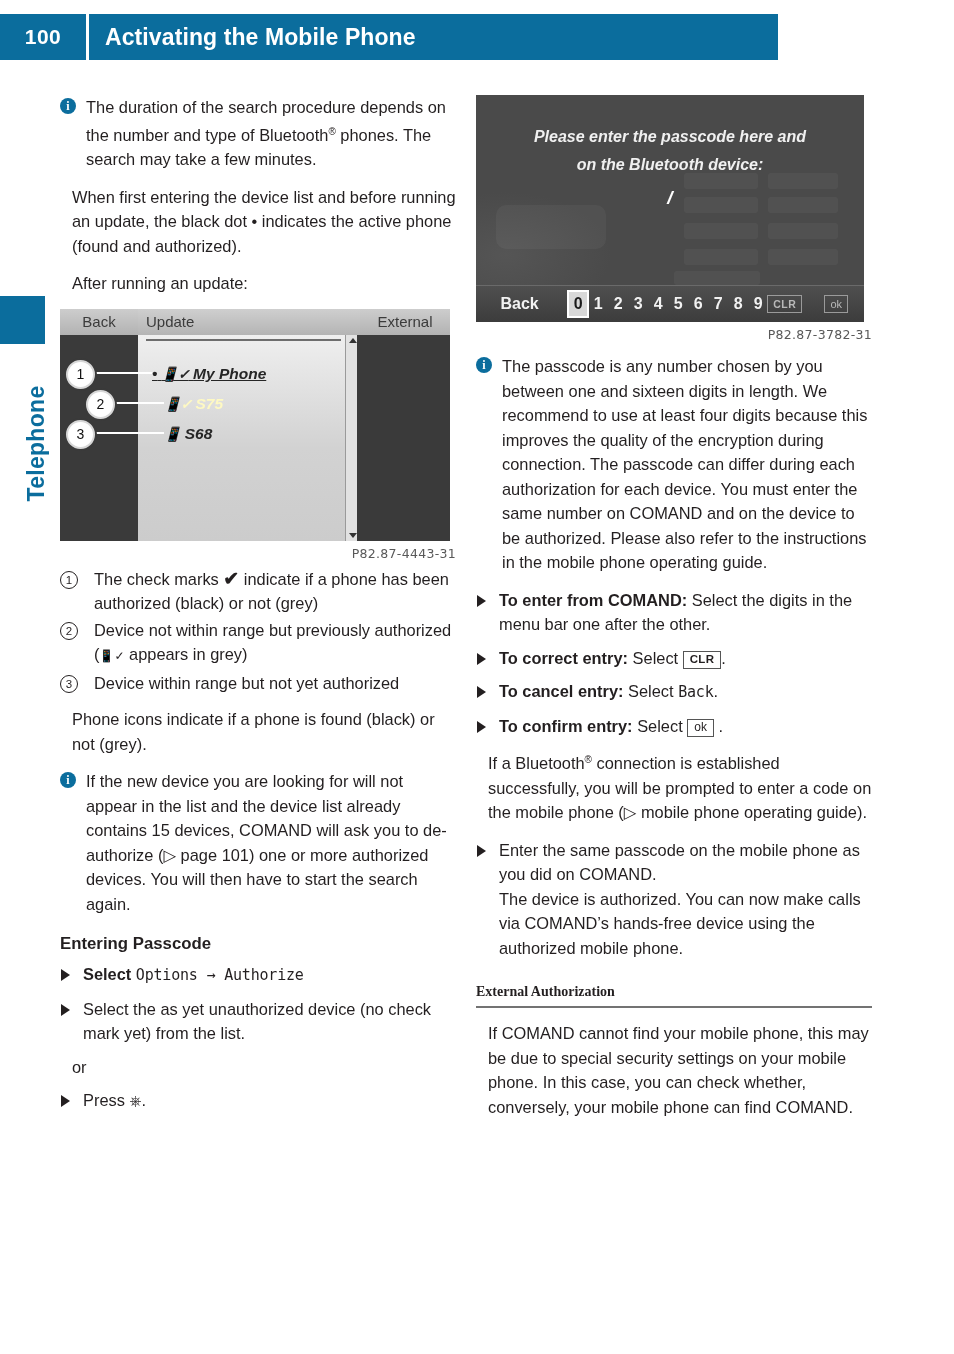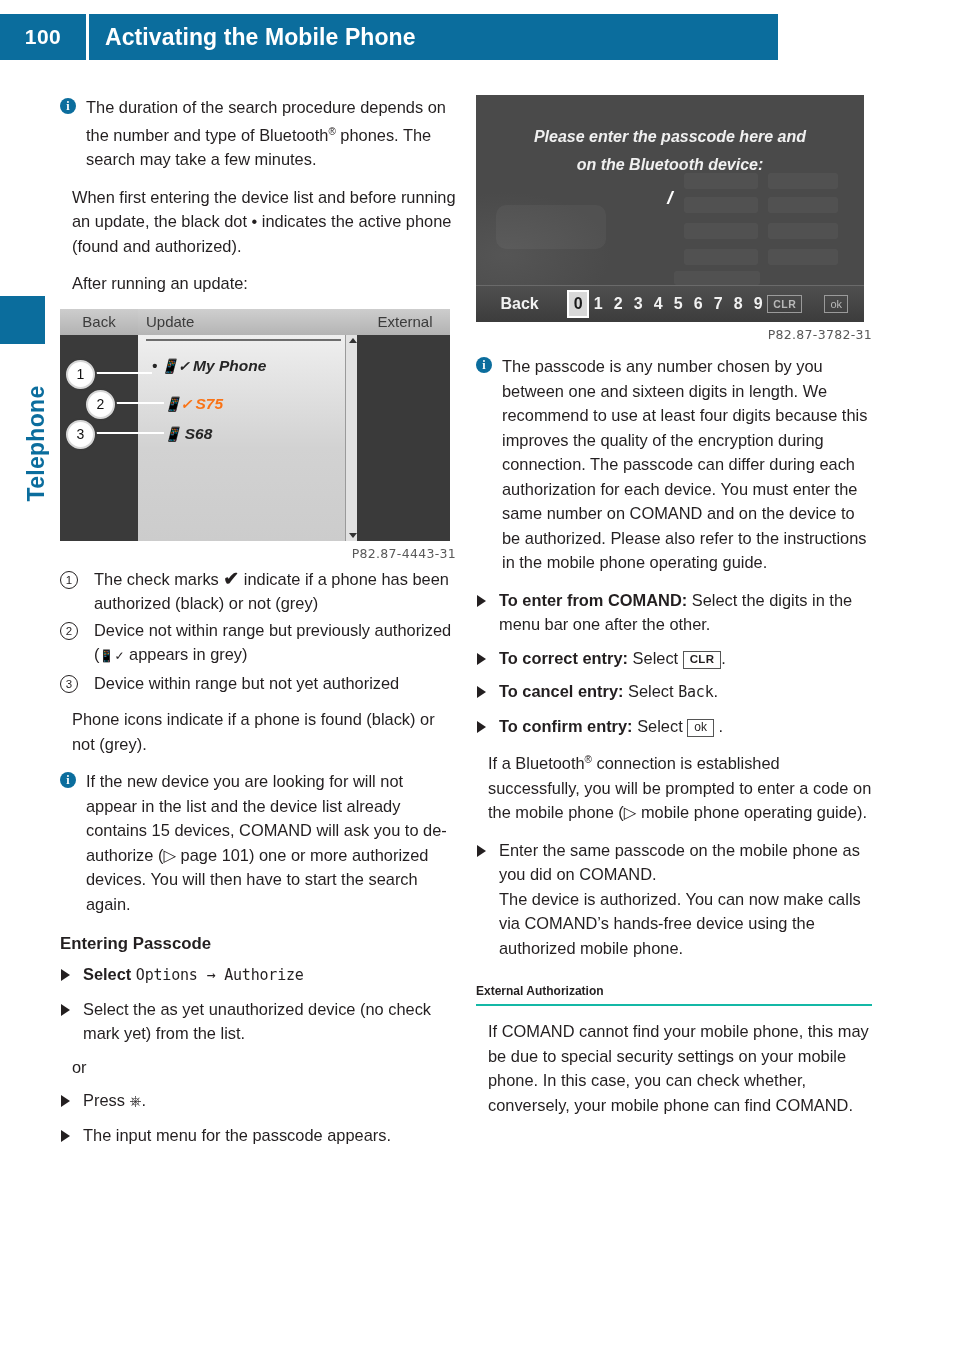--- a/index.html
+++ b/index.html
@@ -174,25 +174,26 @@
   }
   .keycap.lower { font-weight: normal; font-size: 12px; letter-spacing: 0; }
 
   
   .h-sub {
     font-size: 16.8px;
     font-weight: bold;
     margin: 18px 0 8px 0;
   }
   .h-sub-rule {
-    font-size: 12px;
+    font-size: 14px;
     font-weight: bold;
     margin: 24px 0 0 0;
     padding-bottom: 6px;
-    border-bottom: 2px solid #14b8a6;
+    border-bottom: 2px solid #737373;
+    font-family: Liberation Serif, serif;
   }
 
   
   .figure { margin: 10px 0 6px 0; }
   .fig-caption {
     text-align: right;
     font-size: 12.5px;
     color: #595959;
     letter-spacing: 0.3px;
     margin-top: 5px;
@@ -264,21 +265,21 @@
     width: 78px; height: 206px; background: #3a3a3a;
   }
   .dl-row {
     position: absolute; left: 14px;
     font-style: italic; font-weight: bold;
     font-size: 15.5px; color: #262626;
     white-space: nowrap;
   }
   .dl-row .dot { font-size: 15px; }
   .dl-row .phoneicon { font-size: 14px; letter-spacing: -1px; }
-  .dl-row.grey { color: #f97316; }
+  .dl-row.grey { color: #fef9c3; }
 
   .callout {
     position: absolute;
     width: 25px; height: 25px;
     border-radius: 50%;
     background: #ffffff;
     border: 2px solid #d8d8d8;
     box-shadow: 0 0 0 2px #3a3a3a;
     color: #111;
     font-size: 14px;
@@ -408,21 +409,21 @@
         <span class="arrow-up"></span>
         <span class="arrow-dn"></span>
       </div>
 
       <div class="dl-topbar">
         <div class="dl-back">Back</div>
         <div class="dl-title">Update</div>
         <div class="dl-options">External</div>
       </div>
 
-      <div class="dl-row" style="top:48px;left:92px;">
+      <div class="dl-row" style="top:56px;left:92px;text-decoration:underline;">
         <span class="dot">•</span>
         <span class="phoneicon">📱✓</span>
         <span>My Phone</span>
       </div>
       <div class="dl-row grey" style="top:86px;left:104px;">
         <span class="phoneicon">📱✓</span>
         <span>S75</span>
       </div>
       <div class="dl-row" style="top:116px;left:104px;">
         <span class="phoneicon">📱</span>
@@ -476,24 +477,20 @@
   </div>
 
   <div class="para" style="margin-bottom:9px;">or</div>
 
   <div class="step">
     <span class="tri"></span>
     <span>Press</span>
     <span style="font-size:15px;">⎈</span><span>.</span>
   </div>
 
-  <div class="step">
-    <span class="tri"></span>
-    <span>The input menu for the passcode appears.</span>
-  </div>
 
 </div>
 
 <div class="col col-right">
 
   <div class="figure" style="margin-top:0;">
     <div class="screen-passcode">
       <div class="pc-bg"></div>
 
       <div class="pc-ghost" style="left:208px;top:78px;width:74px;height:16px;"></div>

